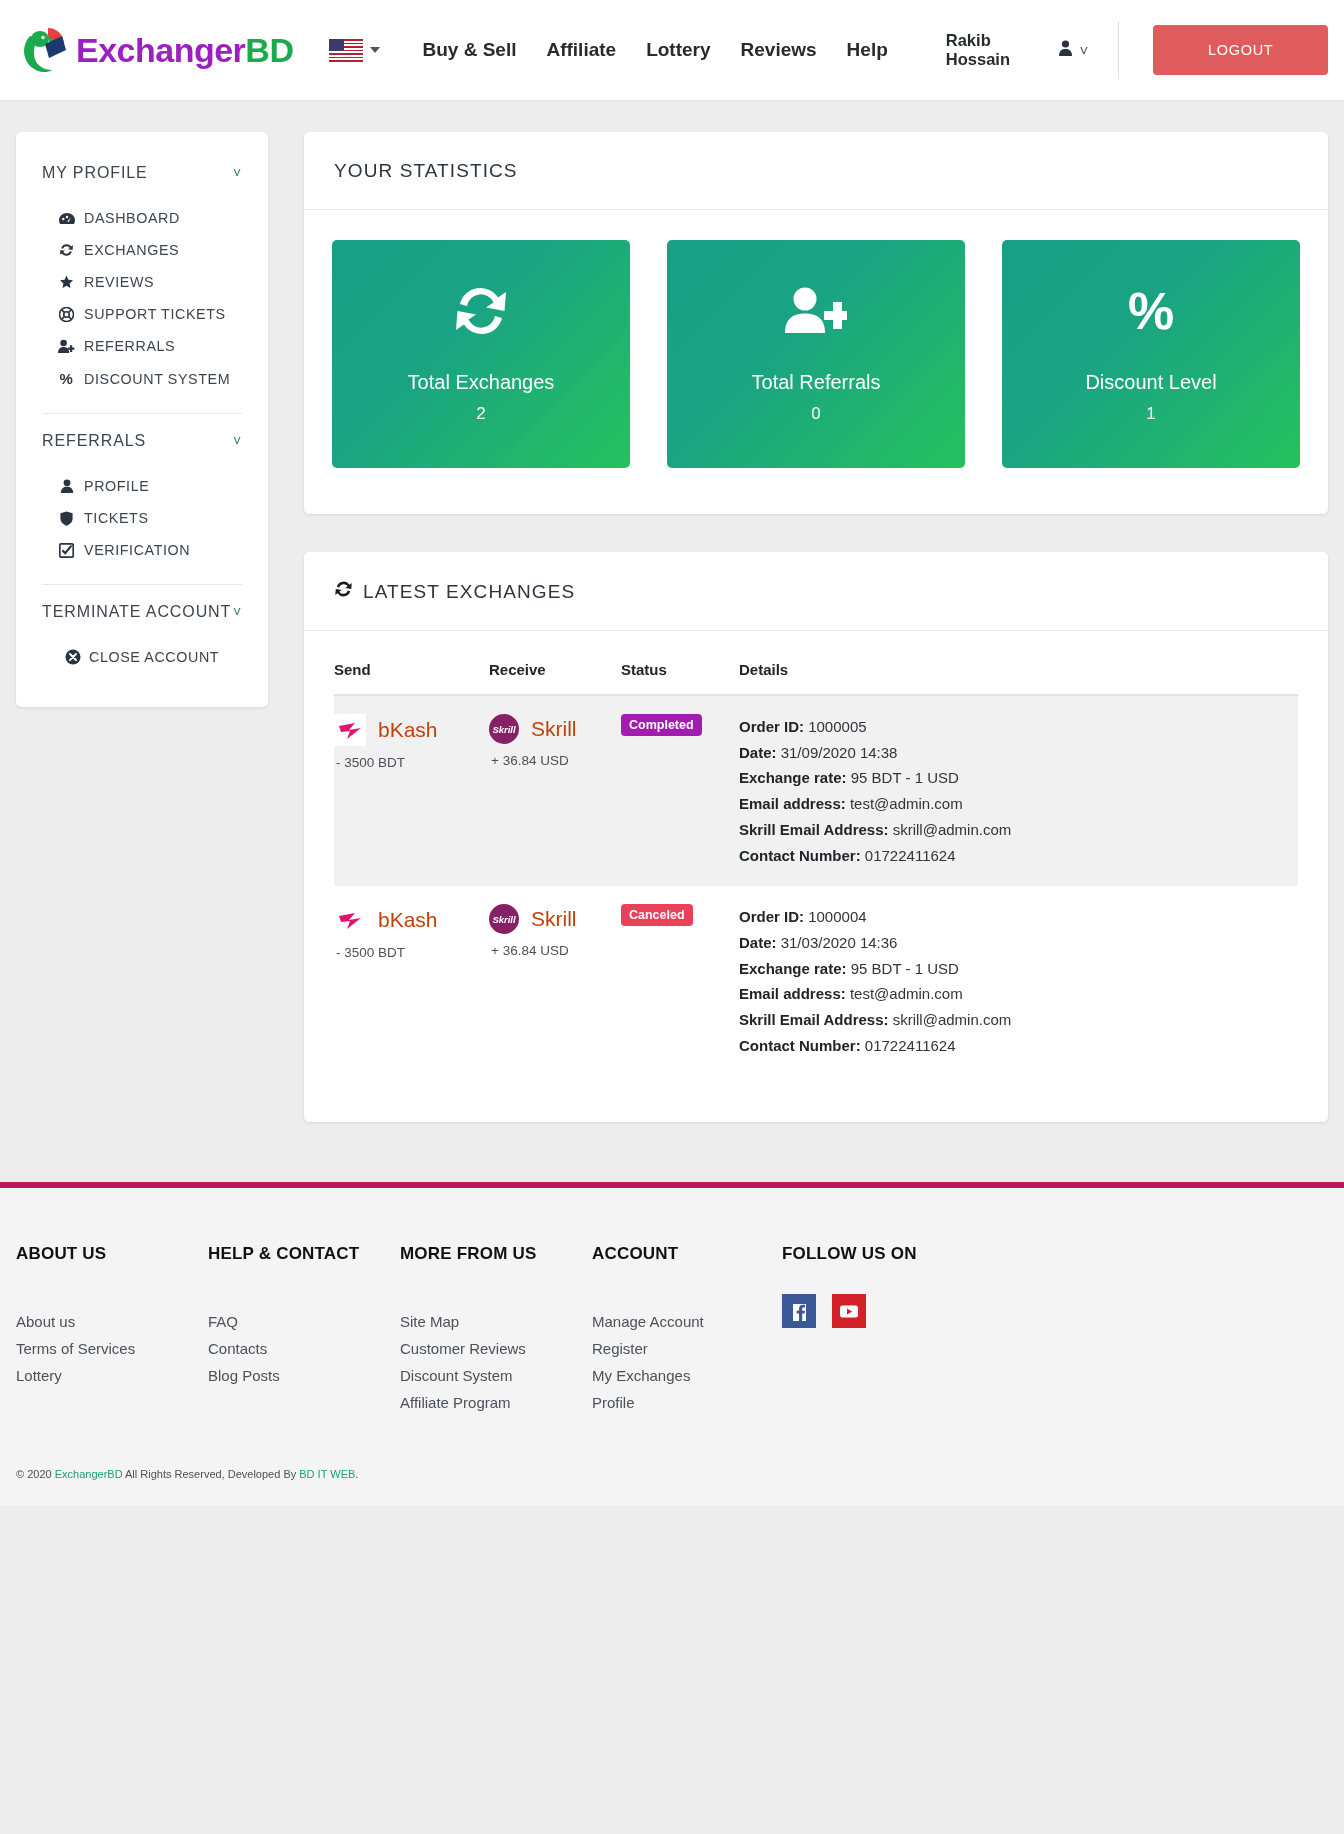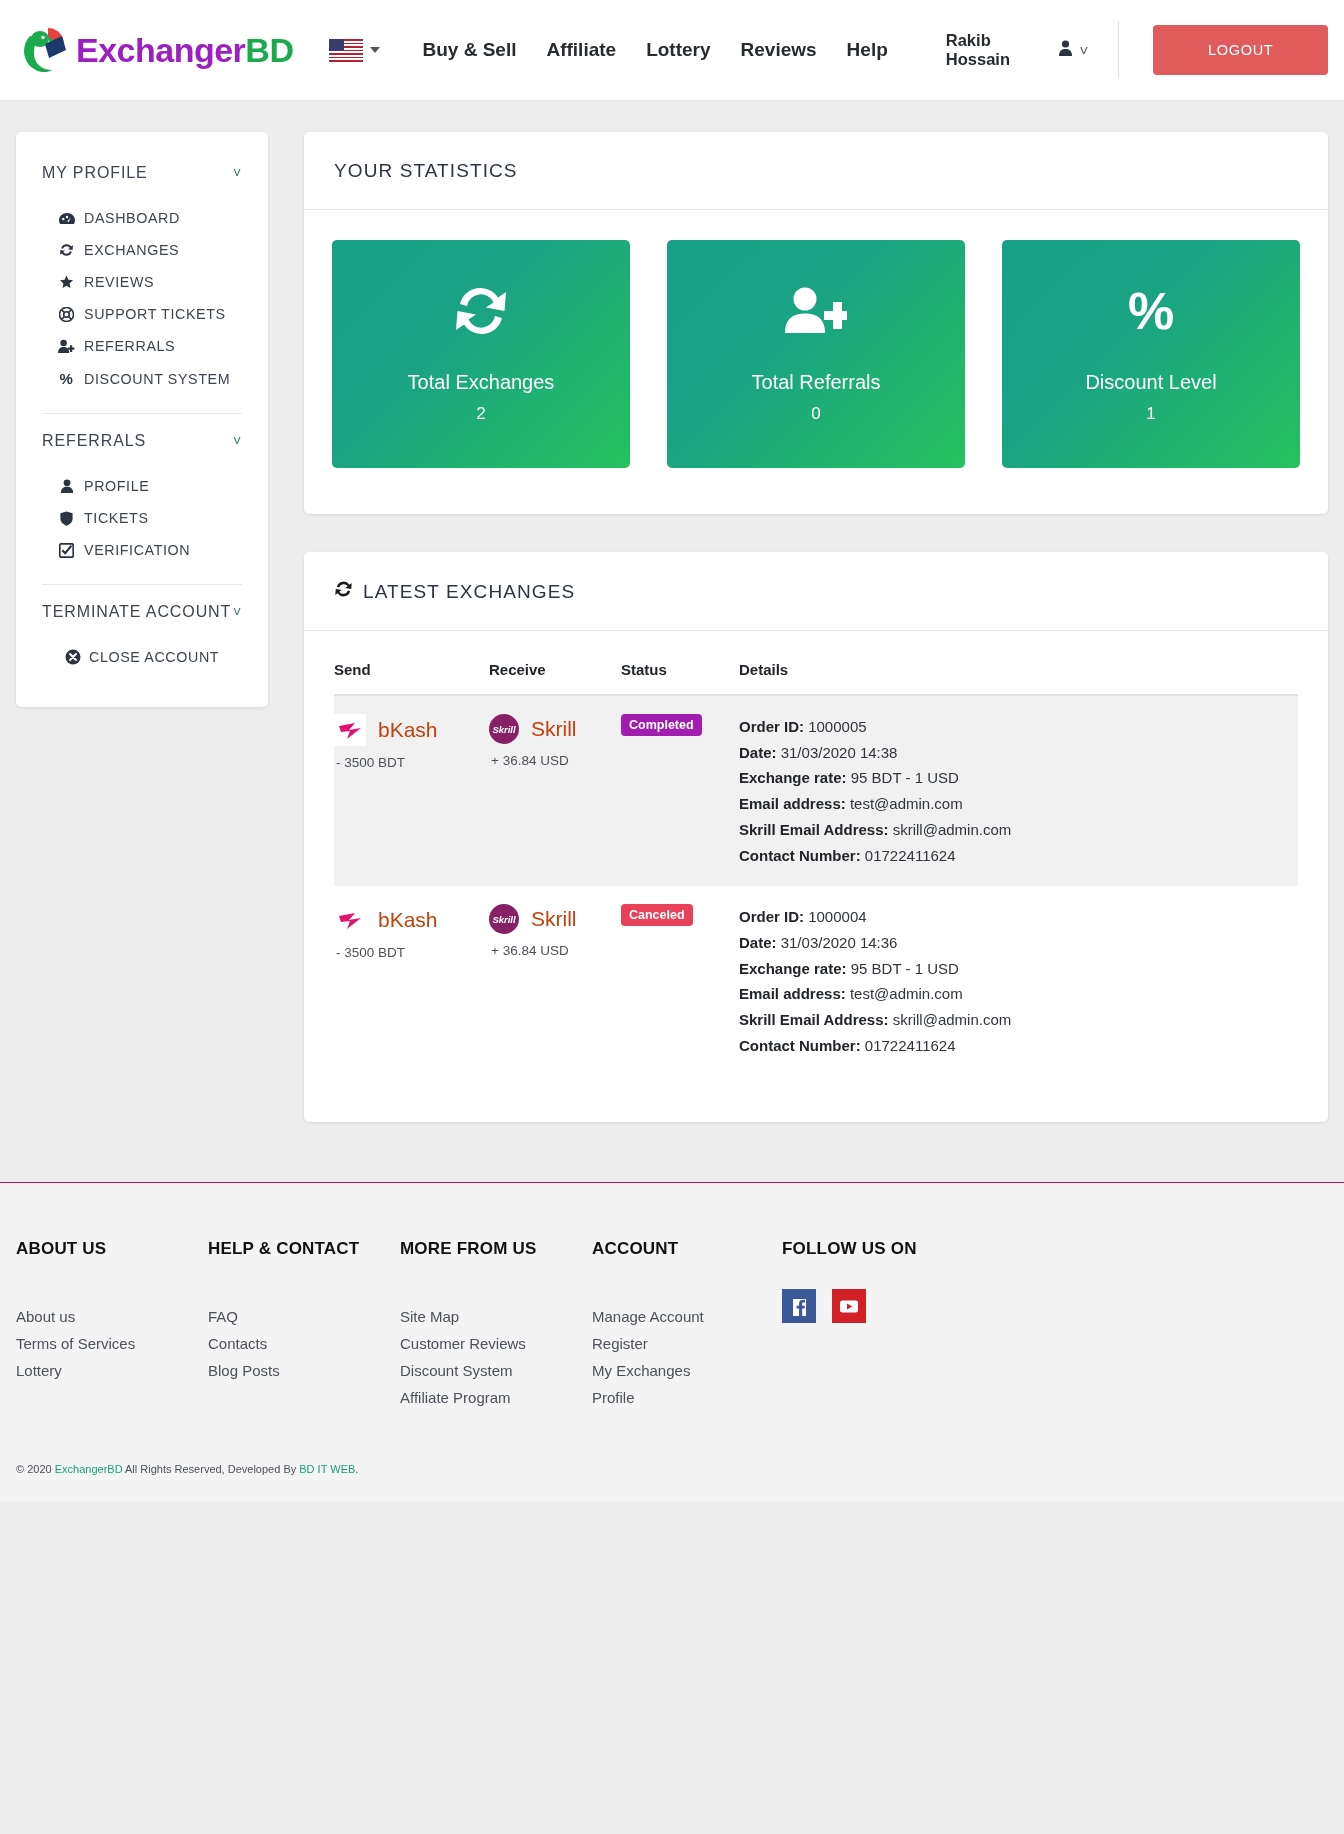--- a/index.html
+++ b/index.html
@@ -147,21 +147,21 @@
   .badge.completed { background: #a21caf; }
   .badge.canceled { background: #e8415a; }
 
   .details-line { font-size: 15px; line-height: 25.7px; color: #2f353b; }
   .details-line b { color: #212529; }
 
   
   .footer {
     margin-top: 60px;
     background: #f4f4f4;
-    border-top: 1px solid #be185d;
+    border-top: 6px solid #be185d;
     padding: 56px 16px 0 16px;
   }
   .f-cols { display: flex; }
   .f-col { width: 192px; }
   .f-col.account { width: 190px; }
   .f-title { font-size: 17px; font-weight: bold; color: #111; letter-spacing: 0.2px; margin-bottom: 44px; }
   .f-link { font-size: 15px; color: #4a5159; line-height: 27px; cursor: pointer; }
   .follow { margin-left: 0; }
   .follow .f-title { margin-bottom: 30px; }
   .soc-row { display: flex; gap: 16px; }
@@ -432,21 +432,21 @@
                   <span class="skrill-logo">Skrill</span>
                   <span class="coin-name">Skrill</span>
                 </div>
                 <div class="amount">+ 36.84 USD</div>
               </td>
               <td>
                 <span class="badge completed">Completed</span>
               </td>
               <td>
                 <div class="details-line"><b>Order ID:</b> <span>1000005</span></div>
-                <div class="details-line"><b>Date:</b> <span>31/03/2020 14:38</span></div>
+                <div class="details-line"><b>Date:</b> <span>31/09/2020 14:38</span></div>
                 <div class="details-line"><b>Exchange rate:</b> <span>95 BDT - 1 USD</span></div>
                 <div class="details-line"><b>Email address:</b> <span>test@admin.com</span></div>
                 <div class="details-line"><b>Skrill Email Address:</b> <span>skrill@admin.com</span></div>
                 <div class="details-line"><b>Contact Number:</b> <span>01722411624</span></div>
               </td>
             </tr>
 
             <tr>
               <td>
                 <div class="coin-row">

